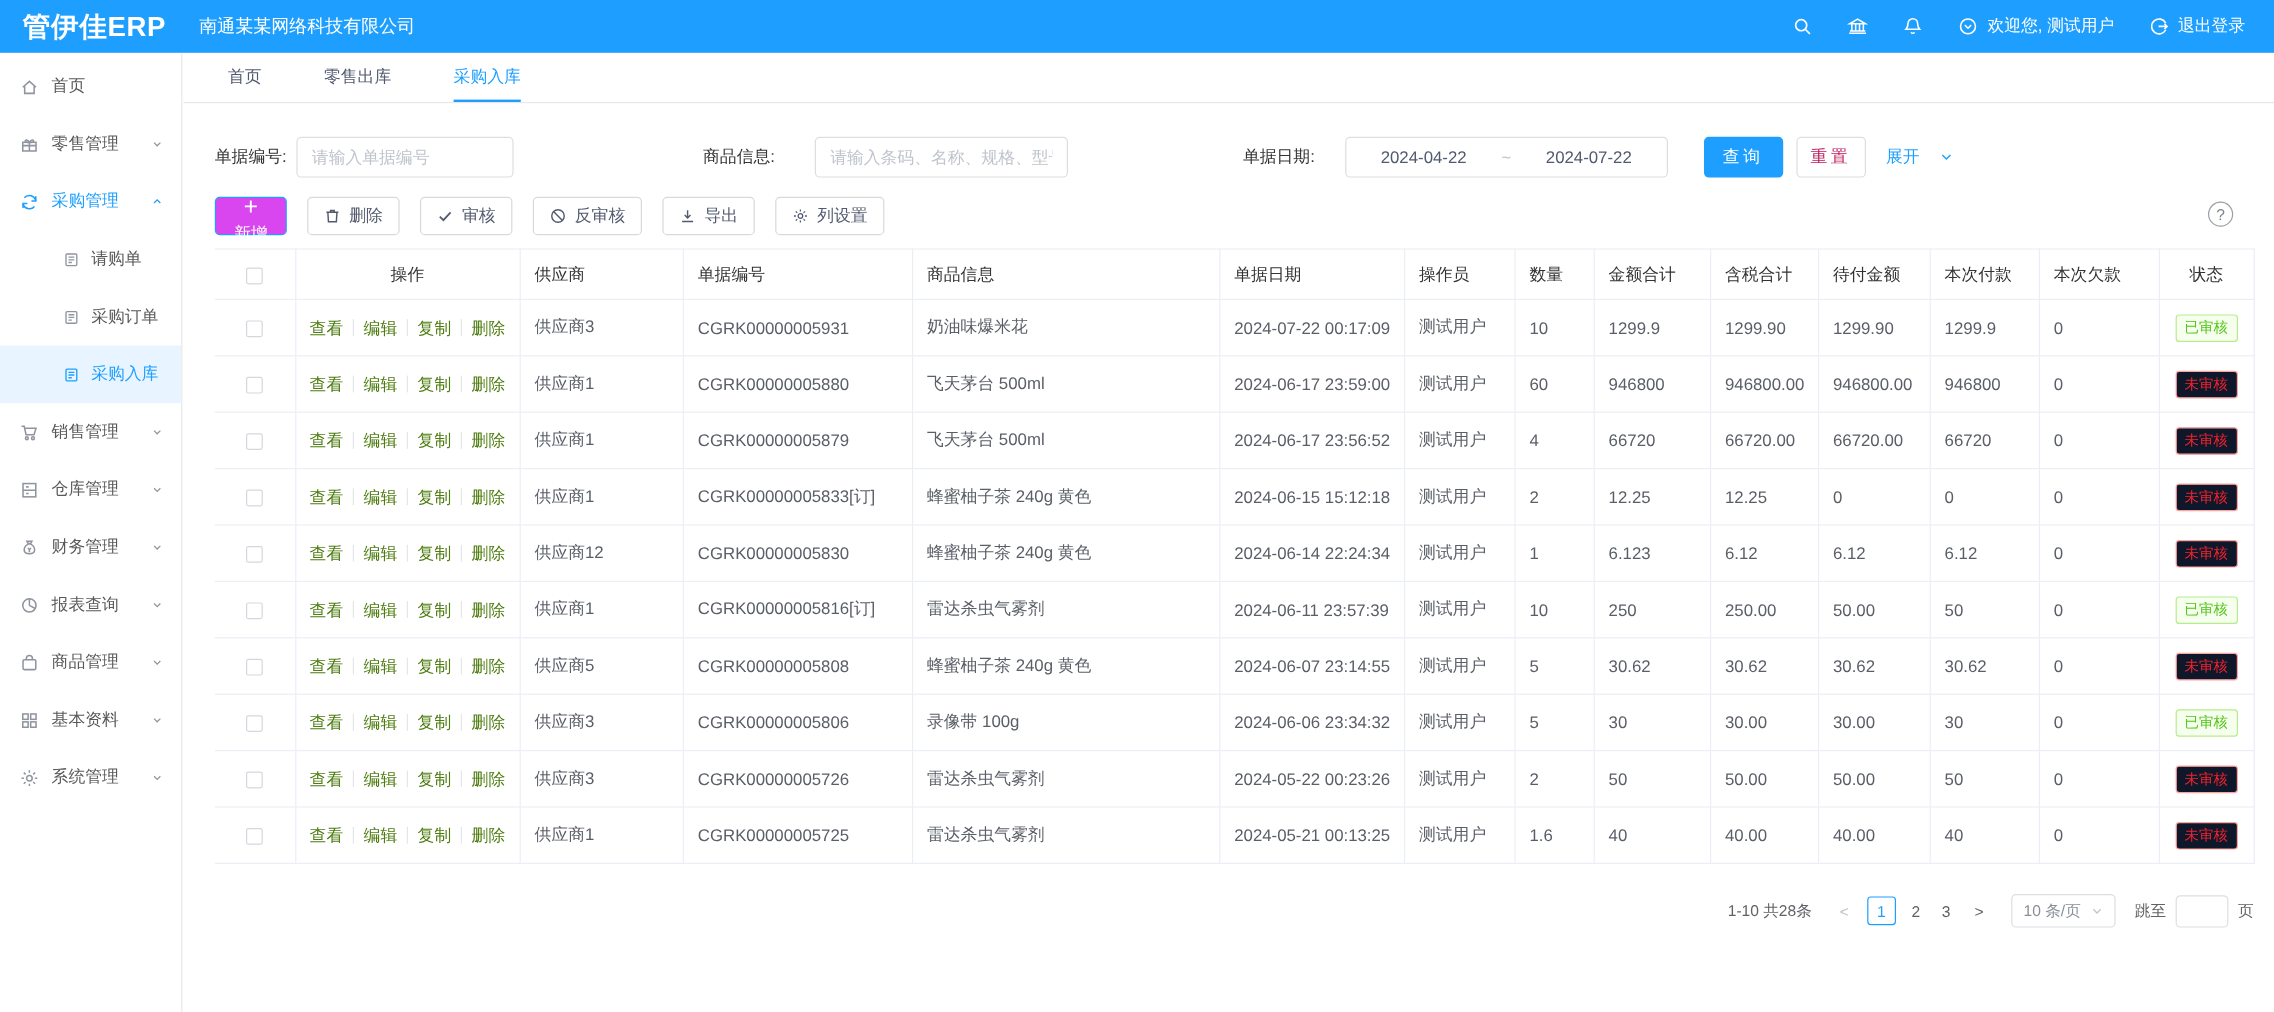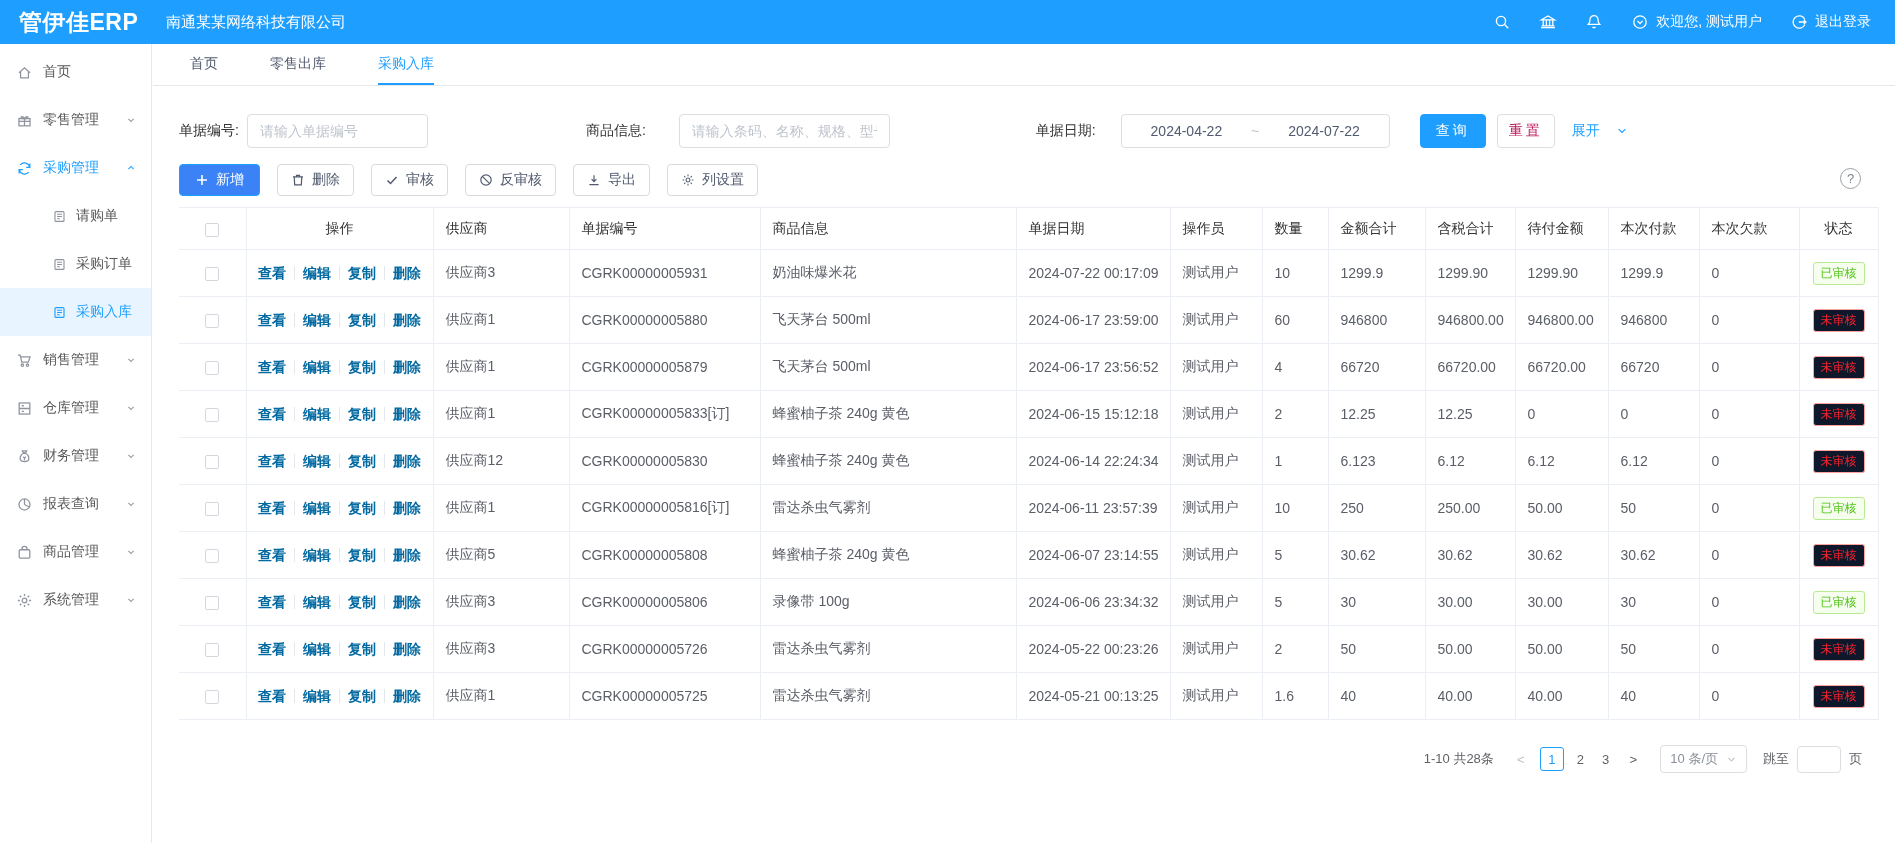--- a/index.html
+++ b/index.html
@@ -52,48 +52,48 @@
   .btn-primary { background:#1E9FFF; color:#fff; border:1px solid #1E9FFF; padding:0 15px; letter-spacing:3px; margin-left:30px; }
   .btn-plain { background:#fff; color:#be185d; border:1px solid #dcdee2; padding:0 11px; letter-spacing:3px; margin-left:11px; }
   .expand-link { margin-left:17px; color:#1E9FFF; display:flex; align-items:center; gap:16px; cursor:pointer; }
   .expand-link .chev { width:12px; height:12px; display:inline-flex; }
 
   
   .toolbar { display:flex; align-items:center; margin:16px 0 0 26px; gap:17px; position:relative; }
   .tbtn { height:32px; display:flex; align-items:center; gap:7px; padding:0 13px;
     background:#fff; border:1px solid #d9d9d9; border-radius:4px; font-size:14px; color:#515a6e;
     cursor:pointer; font-family:inherit; }
-  .tbtn.add { background:#3b82f6; border-color:#1E9FFF; color:#fff; padding:0 15px; }
+  .tbtn.add { background:#d946ef; border-color:#1E9FFF; color:#fff; padding:0 15px;flex-direction:column; }
   .tbtn .ticon { width:14px; height:14px; display:inline-flex; }
   .help-circle { position:absolute; right:34px; top:4px; width:21px; height:21px; border:1px solid #9aa0a6;
     border-radius:50%; color:#7d838a; font-size:13px; display:flex; align-items:center; justify-content:center; cursor:pointer; }
 
   
   table.tbl { margin:11px 0 0 26px; width:1699px; border-collapse:collapse; table-layout:fixed;
     font-size:14px; color:#5a5e66; }
   .tbl th { height:42px; font-weight:400; color:#333; text-align:left; padding-left:12px;
     border-top:1px solid #ebeef5; border-bottom:1px solid #ebeef5; border-right:1px solid #ebeef5; }
   .tbl td { height:47px; text-align:left; padding-left:12px;
     border-bottom:1px solid #ebeef5; border-right:1px solid #ebeef5; overflow:hidden; white-space:nowrap; }
   .tbl th:last-child, .tbl td:last-child { border-right:1px solid #ebeef5; }
   .tbl th.col0, .tbl td.c-check { text-align:center; padding-left:0; }
   .tbl th.col1 { text-align:center; padding-left:0; }
   .tbl th.col13, .tbl td.c-status { text-align:center; padding-left:0; }
   .checkbox { display:inline-block; width:14px; height:14px; border:1px solid #d4d7dd;
     border-radius:2px; background:#fff; vertical-align:middle; cursor:pointer; }
   .c-actions { padding-left:0 !important; }
   .actions { display:flex; align-items:center; justify-content:center; }
-  .actions a { color:#0369a1; text-decoration:none; padding:0 8px; font-size:14px; line-height:14px;font-weight:bold; }
+  .actions a { color:#4d7c0f; text-decoration:none; padding:0 8px; font-size:14px; line-height:14px; }
   .actions a + a { border-left:1px solid #e3e6eb; }
   .badge { display:inline-block; padding:2px 7px; font-size:12px; line-height:17px; border-radius:3px; }
   .badge.approved { color:#52c41a; background:#f6ffed; border:1px solid #b7eb8f; }
   .badge.unapproved { color:#f5222d; background:#0f172a; border:1px solid #ffa39e;font-family:Liberation Serif, serif; }
 
   
-  .pager { display:flex; align-items:center; justify-content:flex-end; margin:25px 33px 0 0;
+  .pager { display:flex; align-items:center; justify-content:flex-end; margin:25px 17px 0 0;
     font-size:13px; color:#606266; gap:8px; }
   .pager .summary { margin-right:8px; }
   .arrow { width:22px; text-align:center; cursor:pointer; font-size:13px; }
   .arrow.prev { color:#bcc0c6; }
   .arrow.next { color:#606266; }
   .page-cur { width:24px; height:24px; border:1px solid #1E9FFF; color:#1E9FFF; border-radius:3px;
     display:flex; align-items:center; justify-content:center; background:#fff; cursor:pointer; }
   .page-num { padding:0 5px; cursor:pointer; }
   .size-select { height:28px; border:1px solid #dcdee2; border-radius:4px; display:flex; align-items:center;
     gap:8px; padding:0 9px; color:#8a9099; cursor:pointer; margin-left:8px; }
@@ -272,20 +272,36 @@
       </span>
   </div>
   <div class="side-item">
     <span class="sicon">
         <svg viewBox="0 0 16 16" fill="none" stroke="currentColor" stroke-width="1.2">
           <rect x="3" y="5.4" width="10" height="7.8" rx="1"></rect>
           <path d="M5.6 5.4V4.6a2.4 2.4 0 0 1 4.8 0v.8"></path>
         </svg>
       </span>
     <span>商品管理</span>
+    <span class="chev">
+        <svg viewBox="0 0 16 16" fill="none" stroke="currentColor" stroke-width="1.4">
+          <path d="M4.5 6.5 8 10l3.5-3.5"></path>
+        </svg>
+      </span>
+  </div>
+  <div class="side-item">
+    <span class="sicon">
+        <svg viewBox="0 0 16 16" fill="none" stroke="currentColor" stroke-width="1.2">
+          <rect x="2.8" y="2.8" width="4.2" height="4.2"></rect>
+          <rect x="9" y="2.8" width="4.2" height="4.2"></rect>
+          <rect x="2.8" y="9" width="4.2" height="4.2"></rect>
+          <rect x="9" y="9" width="4.2" height="4.2"></rect>
+        </svg>
+      </span>
+    <span>基本资料</span>
     <span class="chev">
         <svg viewBox="0 0 16 16" fill="none" stroke="currentColor" stroke-width="1.4">
           <path d="M4.5 6.5 8 10l3.5-3.5"></path>
         </svg>
       </span>
   </div>
   <div class="side-item">
     <span class="sicon">
         <svg viewBox="0 0 16 16" fill="none" stroke="currentColor" stroke-width="1.2">
           <circle cx="8" cy="8" r="2.2"></circle>

